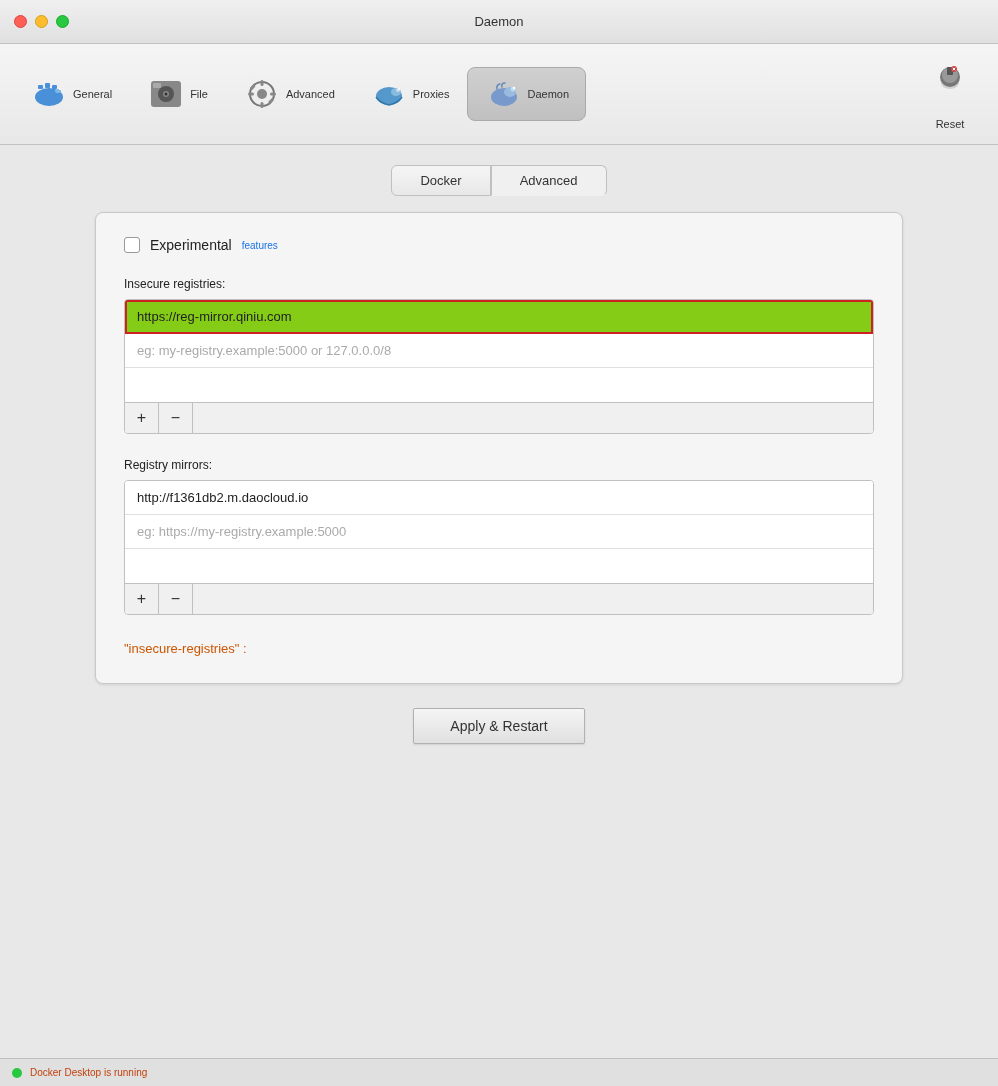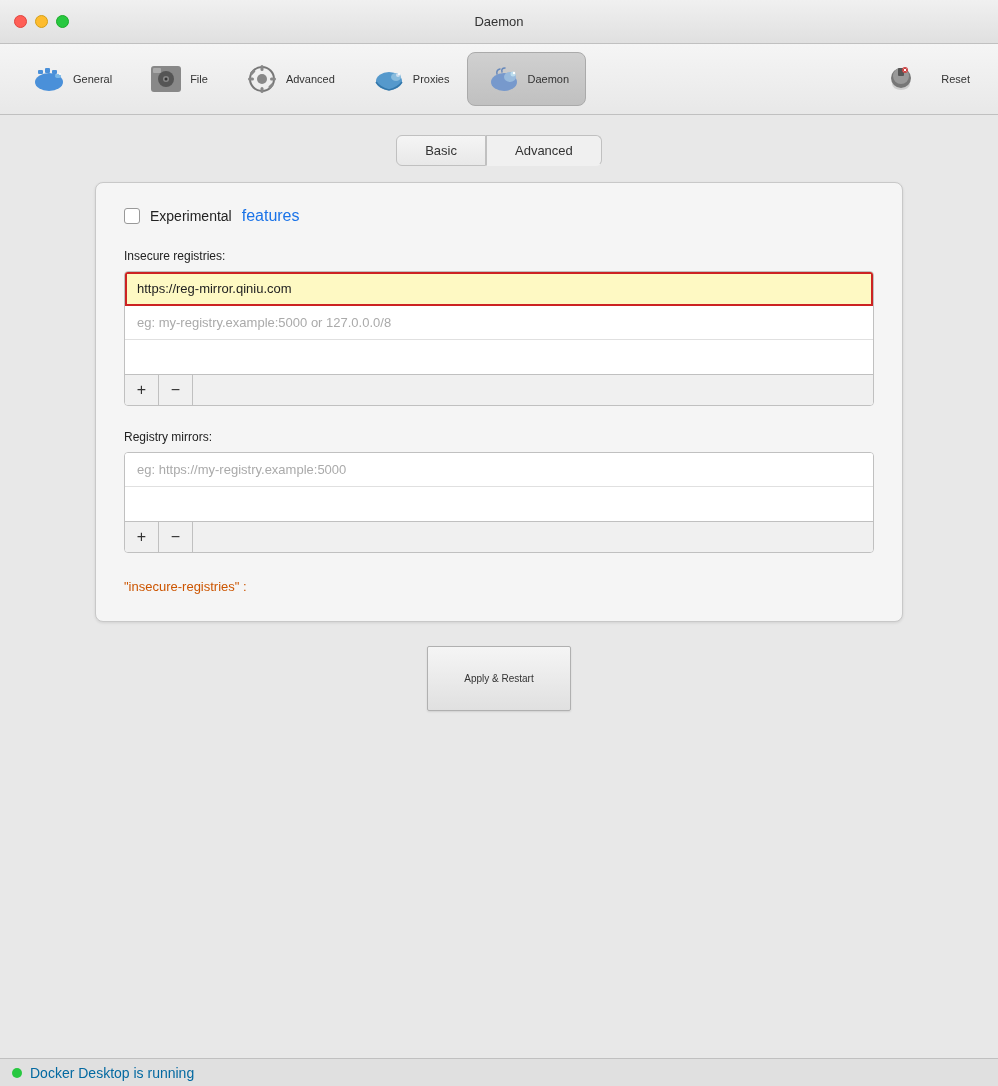--- a/index.html
+++ b/index.html
@@ -79,21 +79,21 @@
       font-size: 28px;
     }
     .toolbar-label {
       font-size: 11px;
       color: #333;
       text-align: center;
     }
     .toolbar-spacer { flex: 1; }
     .toolbar-reset {
       display: flex;
-      flex-direction: row;
+      flex-direction: column;
       align-items: center;
       justify-content: center;
       padding: 6px 16px;
       min-width: 70px;
       gap: 20px;
       cursor: pointer;
     }
 
     
     .main-content {
@@ -154,21 +154,21 @@
       border: 1px solid #999;
       border-radius: 3px;
       background: white;
       flex-shrink: 0;
     }
     .experimental-label {
       font-size: 14px;
       color: #222;
     }
     .features-link {
-      font-size: 16px;
+      font-size: 10px;
       color: #1a73e8;
       text-decoration: none;
       cursor: pointer;
     }
 
     
     .section-label {
       font-size: 12px;
       font-weight: 400;
       color: #222;
@@ -187,21 +187,21 @@
       padding: 8px 12px;
       font-size: 13px;
       color: #222;
       border-bottom: 1px solid #e0e0e0;
       background: white;
       min-height: 34px;
       display: flex;
       align-items: center;
     }
     .registry-item.selected {
-      background: #fef9c3;
+      background: #84cc16;
       outline: 2px solid #cc2222;
       outline-offset: -2px;
     }
     .registry-item.placeholder-row {
       color: #aaa;
       font-size: 13px;
       border-bottom: 1px solid #e0e0e0;
       min-height: 34px;
     }
     .registry-item.empty {
@@ -236,22 +236,22 @@
       line-height: 1.5;
     }
 
     
     .apply-row {
       display: flex;
       justify-content: center;
       margin-top: 24px;
     }
     .apply-btn {
-      padding: 26px 36px;
-      font-size: 10px;
+      padding: 9px 36px;
+      font-size: 14px;
       color: #333;
       background: linear-gradient(to bottom, #f5f5f5, #e0e0e0);
       border: 1px solid #b0b0b0;
       border-radius: 2px;
       cursor: pointer;
       box-shadow: 0 1px 2px rgba(0,0,0,0.1);
     }
 
     
     .status-bar {
@@ -264,22 +264,22 @@
       gap: 8px;
     }
     .status-dot {
       width: 10px;
       height: 10px;
       border-radius: 50%;
       background: #28c840;
       flex-shrink: 0;
     }
     .status-text {
-      font-size: 14px;
-      color: #0369a1;
+      font-size: 10px;
+      color: #c2410c;
     }
   </style>
 </head>
 <body>
 
 <div class="title-bar">
   <div class="title-bar-buttons">
     <div class="traffic-light close"></div>
     <div class="traffic-light minimize"></div>
     <div class="traffic-light maximize"></div>
@@ -373,21 +373,21 @@
         <path d="M22 9 L24 11 M22 11 L24 9" stroke="white" stroke-width="1" stroke-linecap="round"></path>
       </svg>
     </div>
     <span class="toolbar-label">Reset</span>
   </div>
 </div>
 
 <div class="main-content">
 
   <div class="tab-bar">
-    <div class="tab">Basic</div>
+    <div class="tab">Docker</div>
     <div class="tab active">Advanced</div>
   </div>
 
   <div class="panel">
 
     <div class="experimental-row">
       <div class="checkbox"></div>
       <span class="experimental-label">Experimental</span>
       <a class="features-link">features</a>
     </div>
@@ -402,20 +402,21 @@
           <button class="registry-btn">+</button>
           <button class="registry-btn">−</button>
           <div class="registry-btn-spacer"></div>
         </div>
       </div>
     </div>
 
     <div>
       <div class="section-label">Registry mirrors:</div>
       <div class="registry-list">
+        <div class="registry-item">http://f1361db2.m.daocloud.io</div>
         <div class="registry-item placeholder-row">eg: https://my-registry.example:5000</div>
         <div class="registry-item empty"></div>
         <div class="registry-controls">
           <button class="registry-btn">+</button>
           <button class="registry-btn">−</button>
           <div class="registry-btn-spacer"></div>
         </div>
       </div>
     </div>
 

